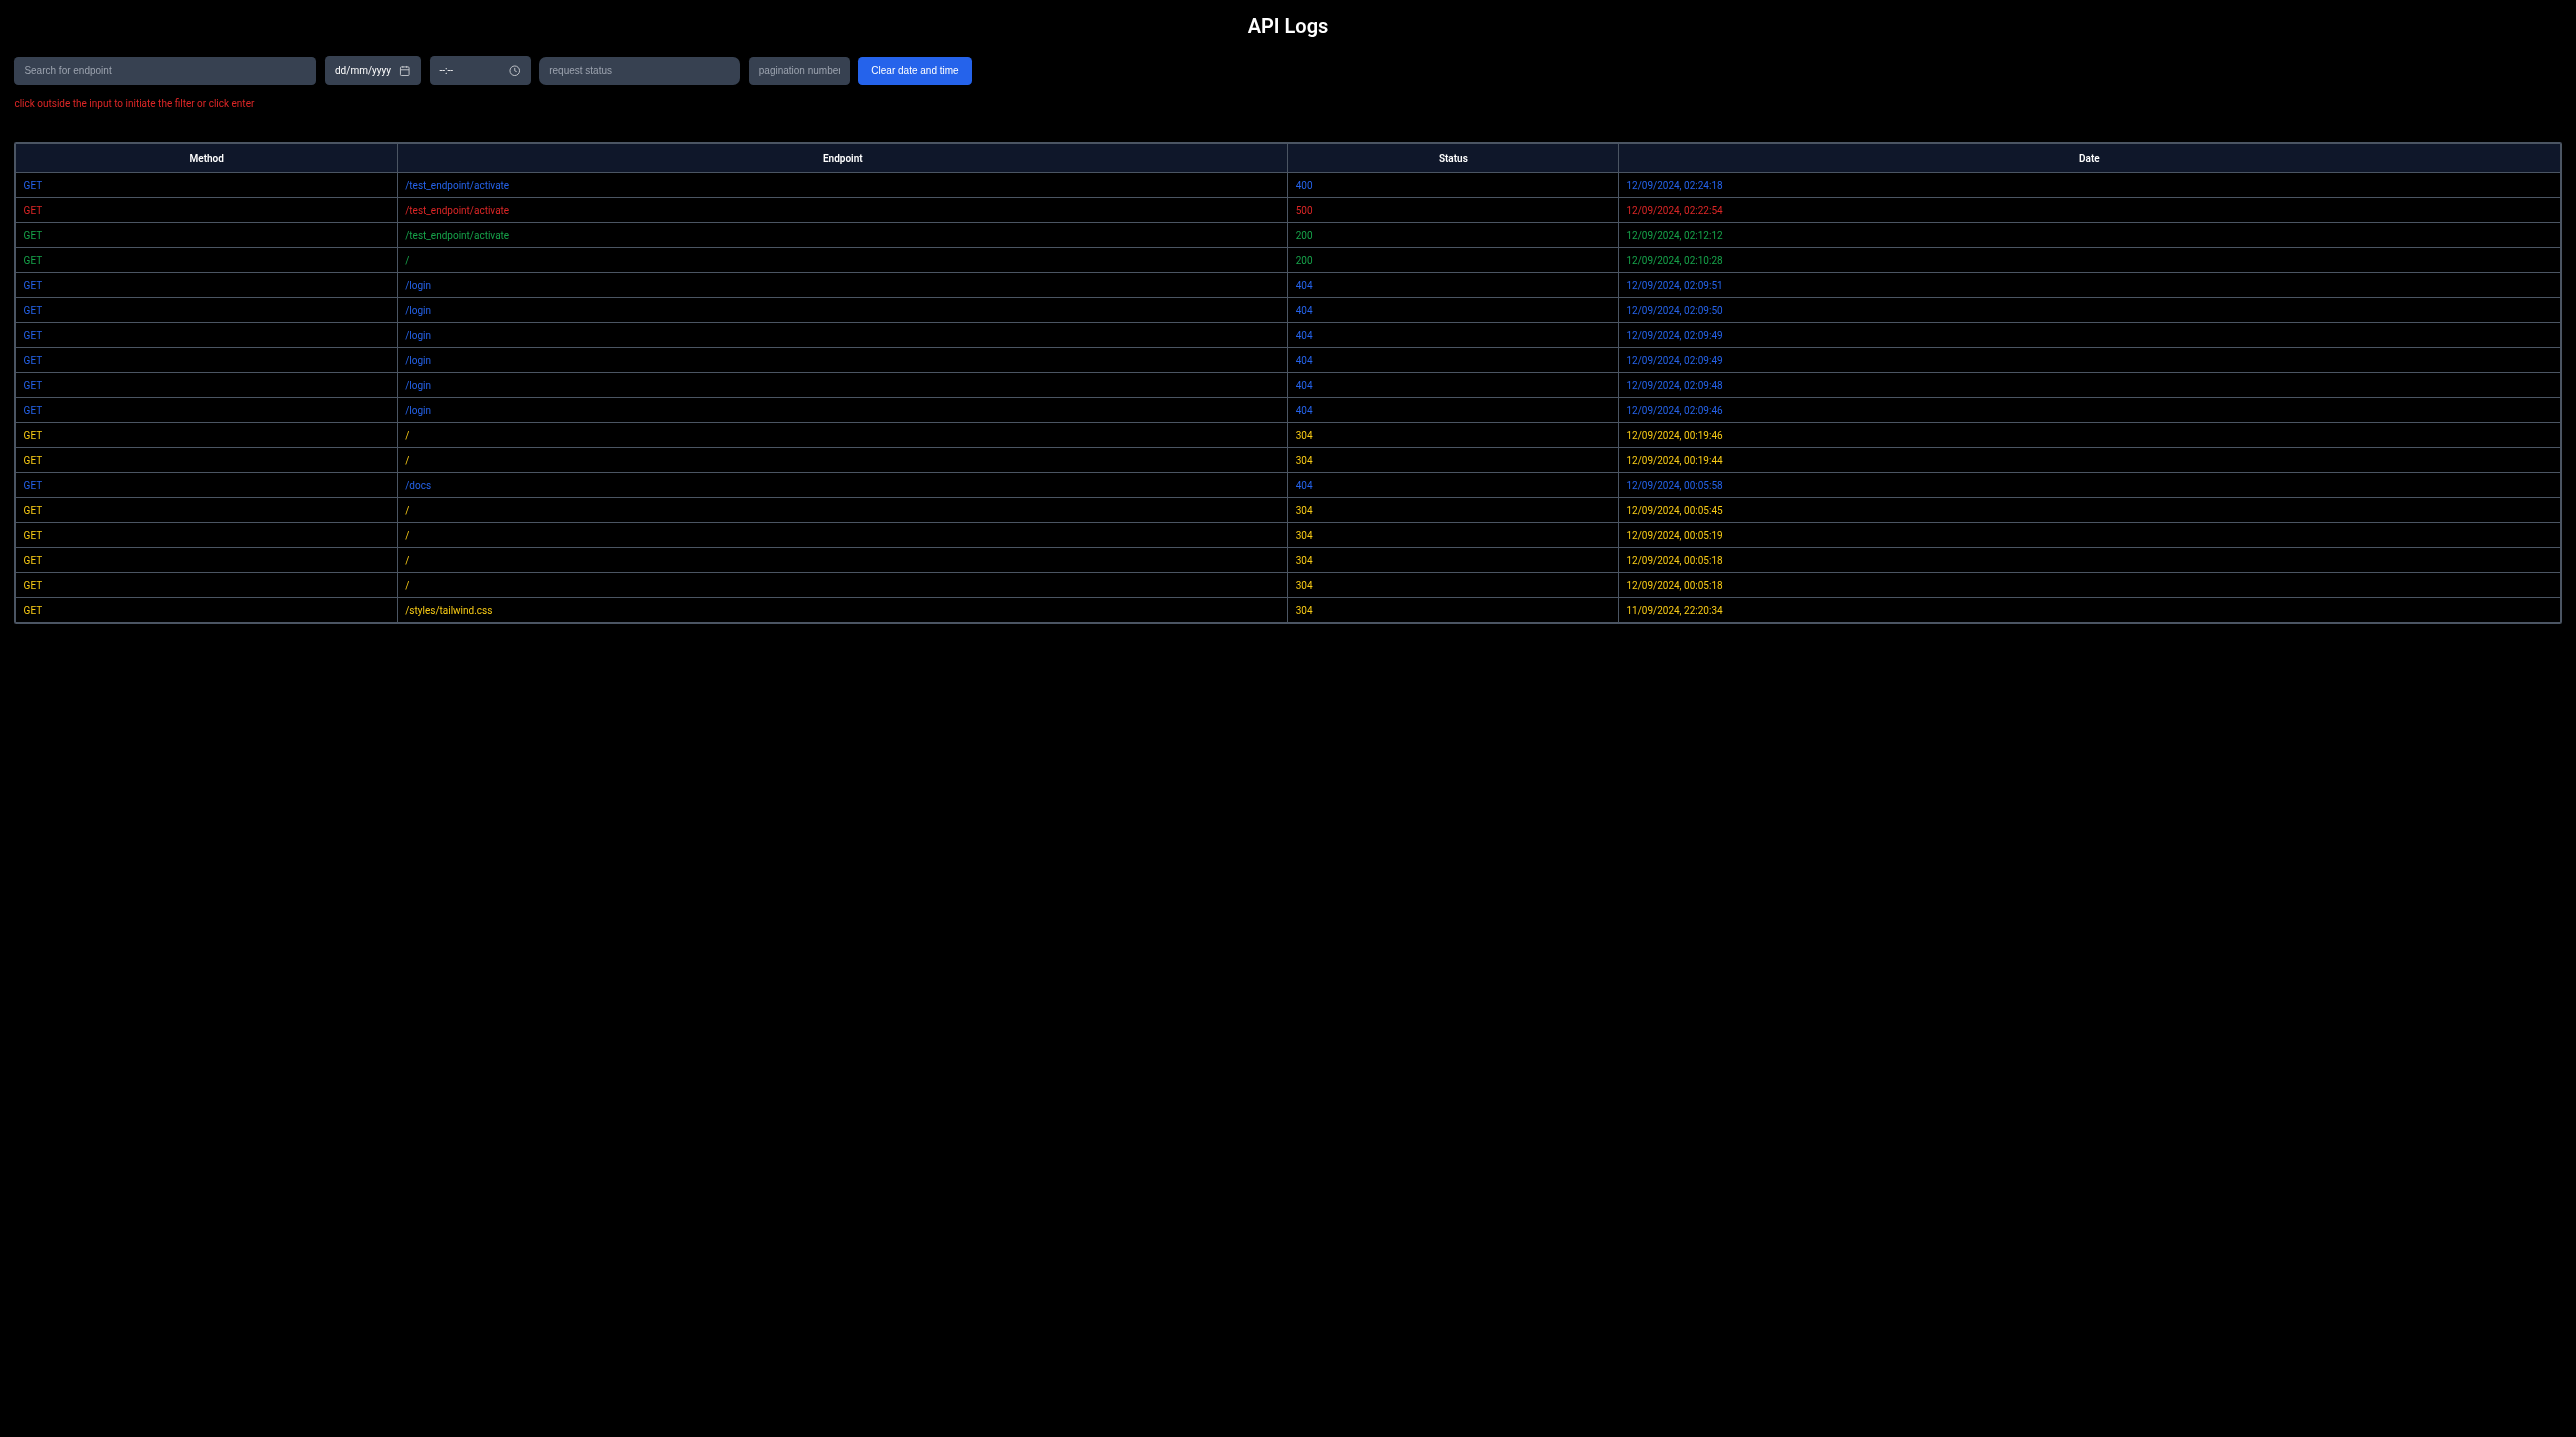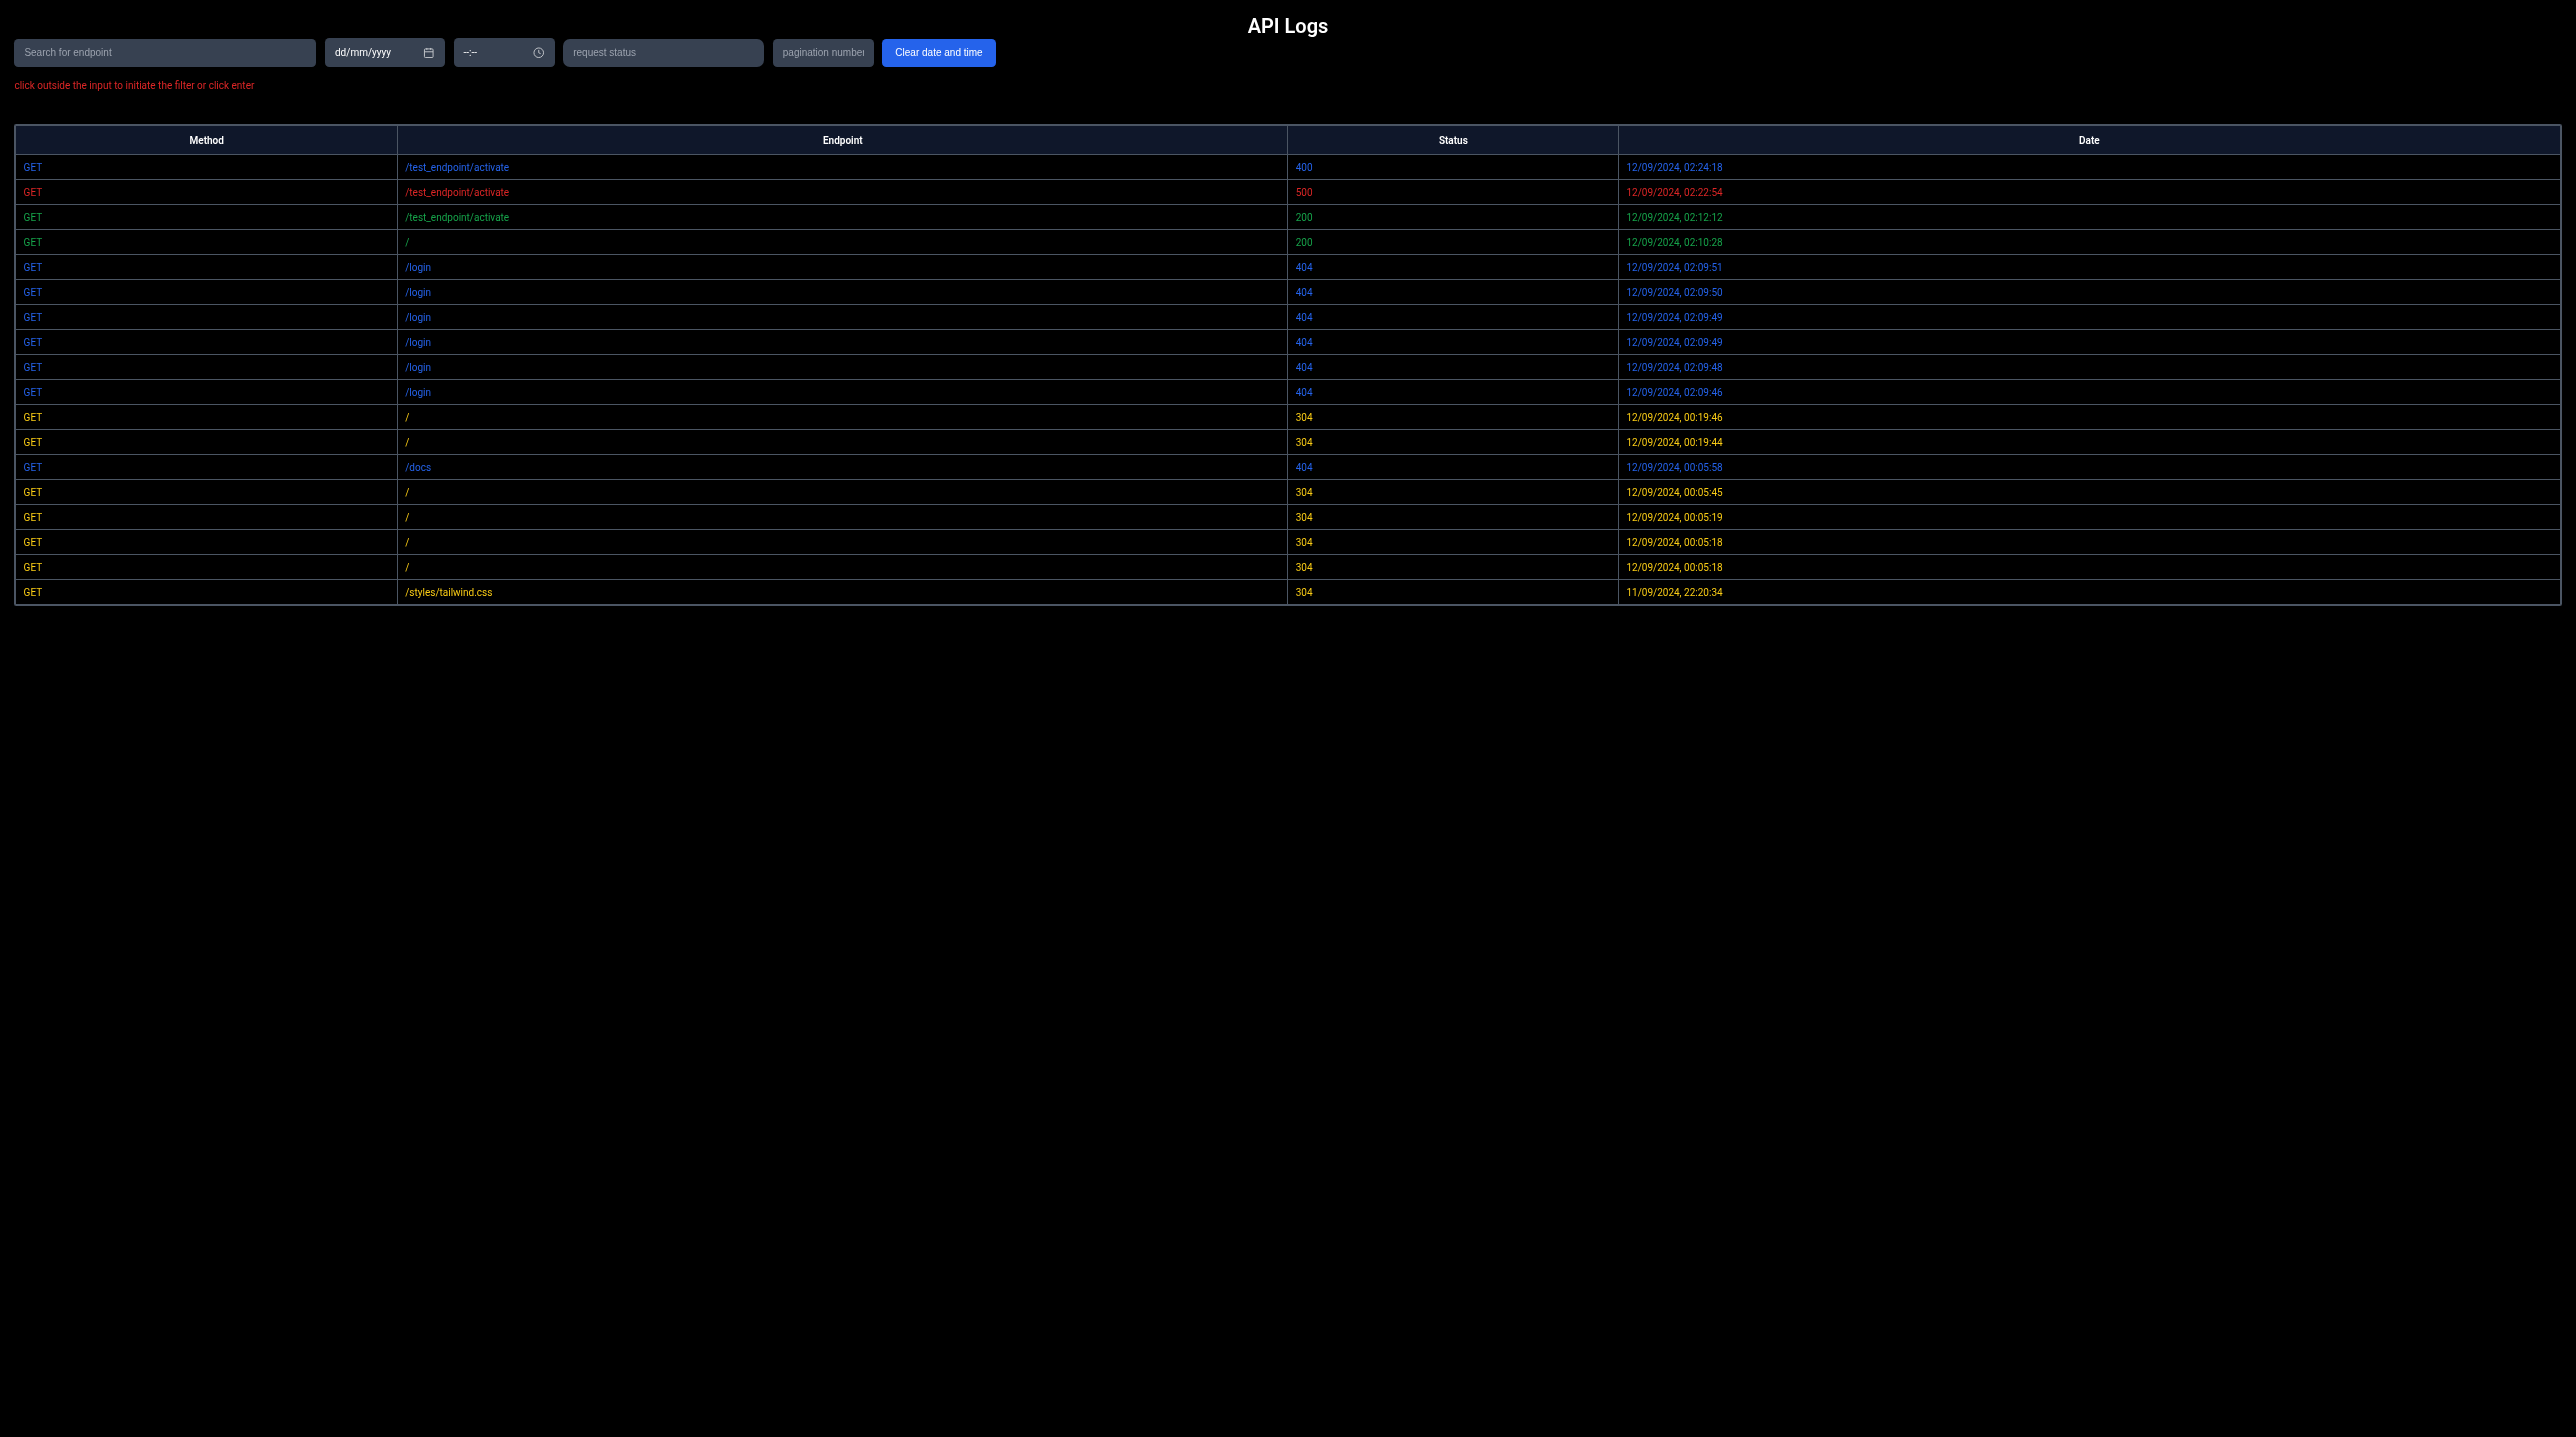--- a/index.html
+++ b/index.html
@@ -11,20 +11,21 @@
       background-color: #000000;
       color: #ffffff;
       font-family: -apple-system, BlinkMacSystemFont, "Segoe UI", Roboto, Helvetica, Arial, sans-serif;
       padding: 14.4px;
       font-size: 10px;
     }
     .title {
       text-align: center;
       font-size: 20px;
       font-weight: 600;
+      margin-bottom: 18px;
     }
     .filters {
       display: flex;
       gap: 8.6px;
       margin-bottom: 13px;
       align-items: flex-end;
     }
     .input-base {
       background-color: #374151;
       border: none;
@@ -34,21 +35,21 @@
       font-size: 10px;
       outline: none;
     }
     .input-base::placeholder {
       color: #9ca3af;
     }
     .search-input {
       width: 302px;
     }
     .date-input {
-      width: 120px;
+      width: 96px;
       display: flex;
       align-items: center;
       justify-content: space-between;
     }
     .time-input {
       width: 101px;
       display: flex;
       align-items: center;
       justify-content: space-between;
     }

